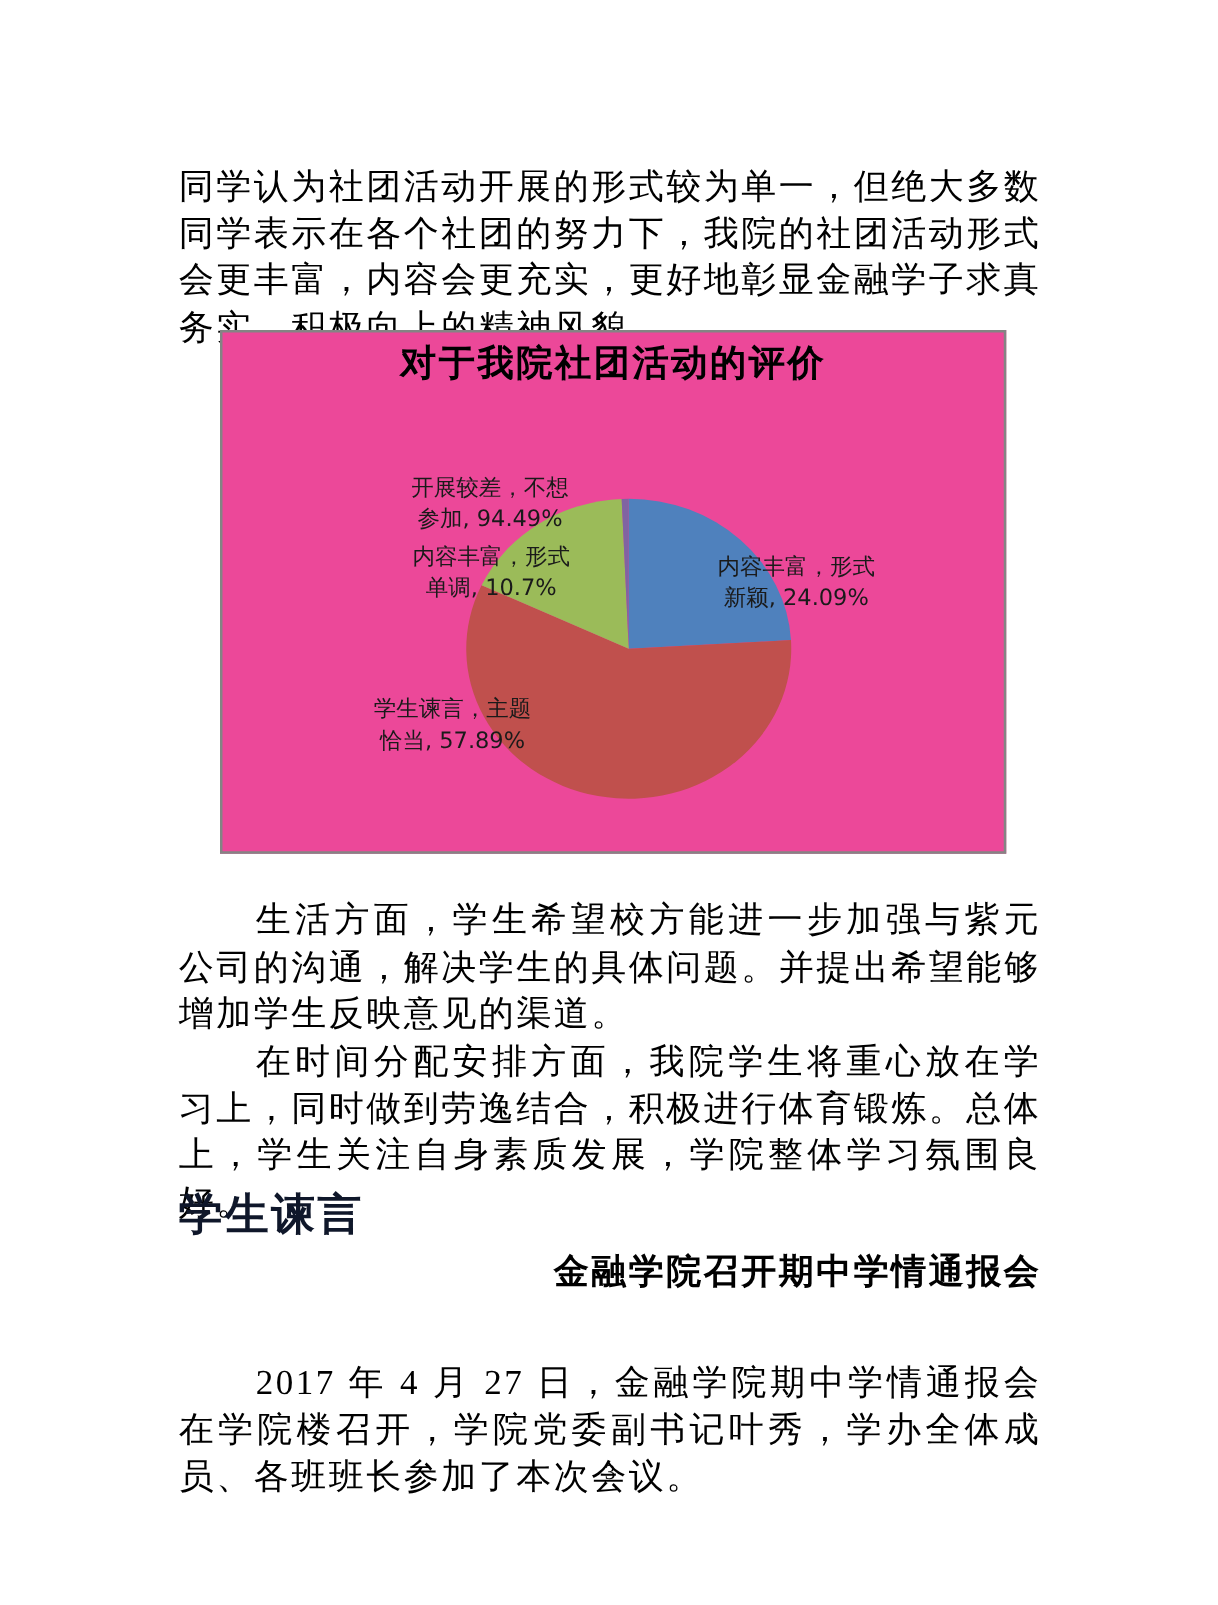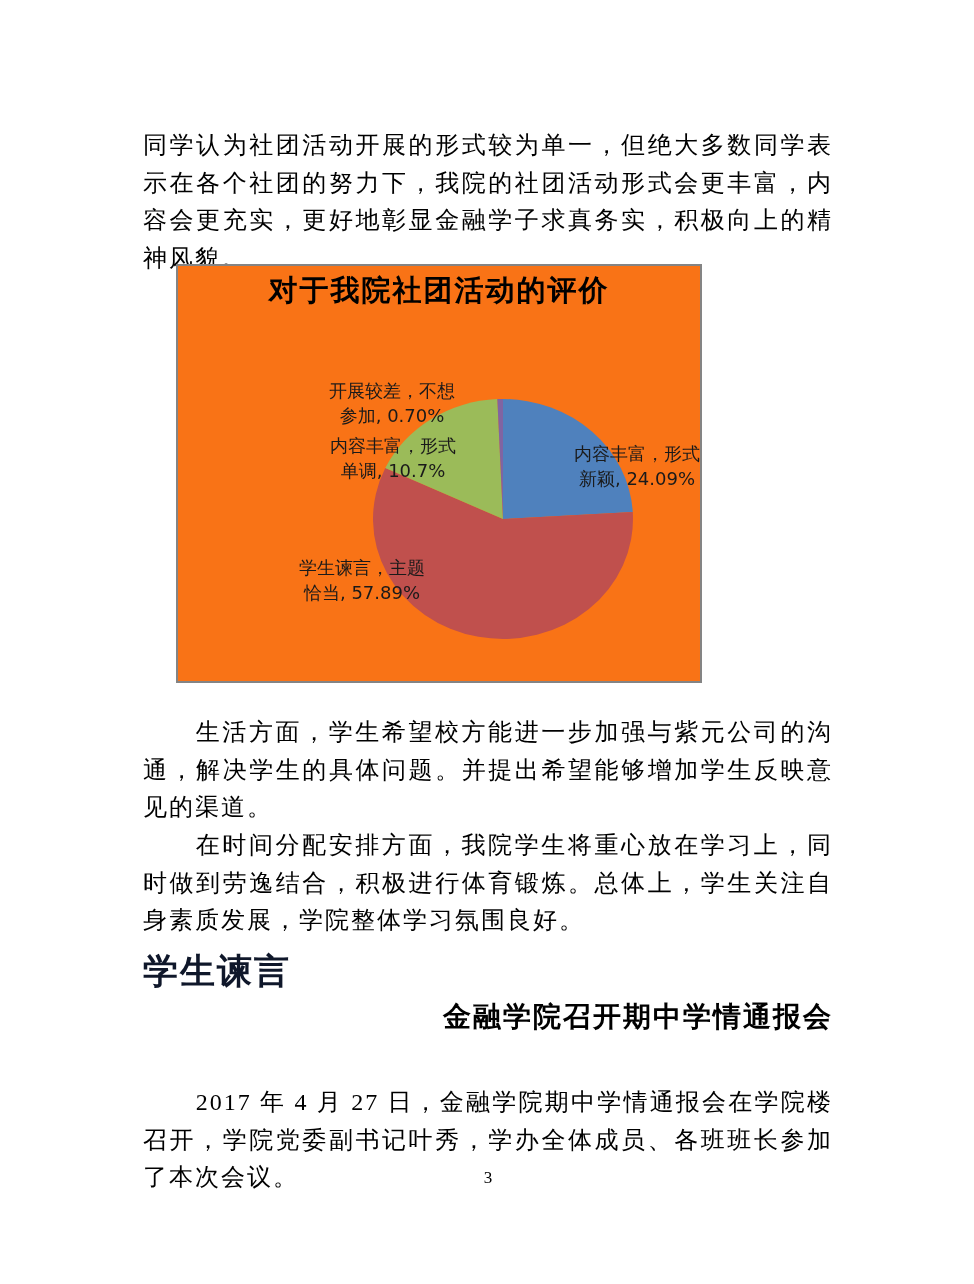--- a/index.html
+++ b/index.html
@@ -7,36 +7,36 @@
     position:relative;
     width:974px; height:1284px;
     background:#ffffff;
     font-family:"Liberation Serif","DejaVu Serif",serif;
     color:#000;
     overflow:hidden;
   }
   .body-par {
     position:absolute;
     left:143px; width:690px;
-    font-size:24px; line-height:37.5px;
+    font-size:28px; line-height:37.5px;
     letter-spacing:2px;
     text-align:justify;
   }
   .indent { text-indent:2.2em; }
   .p1 { top:103px; }
   .p2 { top:690px; }
   .p3 { top:803px; }
   .p4 { top:1060px; }
 
   .chart-frame {
     position:absolute;
     left:176px; top:264px;
-    width:526px; height:419px;
+    width:629px; height:419px;
     border:2px solid #848484;
-    background:#f97316;
+    background:#ec4899;
     box-sizing:border-box;
   }
   .chart-title {
     position:absolute;
     left:0; right:0; top:5px;
     text-align:center;
     font-size:29px; font-weight:bold;
     letter-spacing:2px;
     font-family:"Liberation Serif","DejaVu Serif",serif;
   }
@@ -88,21 +88,21 @@
 
     <svg class="pie-svg" width="625" height="415" viewBox="0 0 625 415">
         <path d="M 325 253 L 325.00 133.00 A 130 120 0 0 1 454.78 246.09 Z" fill="#4f81bd"></path>
         <path d="M 325 253 L 454.78 246.09 A 130 120 0 1 1 207.28 202.10 Z" fill="#c0504d"></path>
         <path d="M 325 253 L 207.28 202.10 A 130 120 0 0 1 319.33 133.11 Z" fill="#9bbb59"></path>
         <path d="M 325 253 L 319.33 133.11 A 130 120 0 0 1 325.00 133.00 Z" fill="#8064a2"></path>
       </svg>
 
     <div class="pie-label lbl-purple">
       <div>开展较差，不想</div>
-      <div>参加, 0.70%</div>
+      <div>参加, 94.49%</div>
     </div>
 
     <div class="pie-label lbl-green">
       <div>内容丰富，形式</div>
       <div>单调, 10.7%</div>
     </div>
 
     <div class="pie-label lbl-blue">
       <div>内容丰富，形式</div>
       <div>新颖, 24.09%</div>

